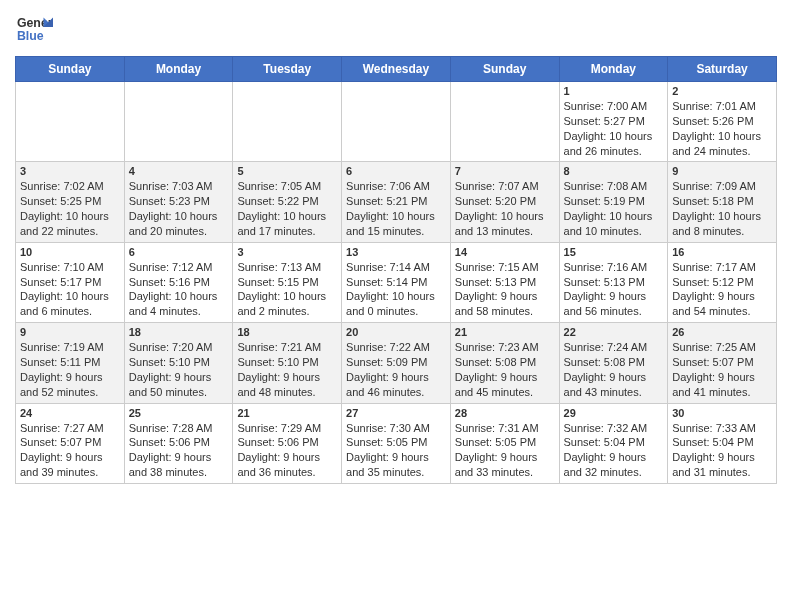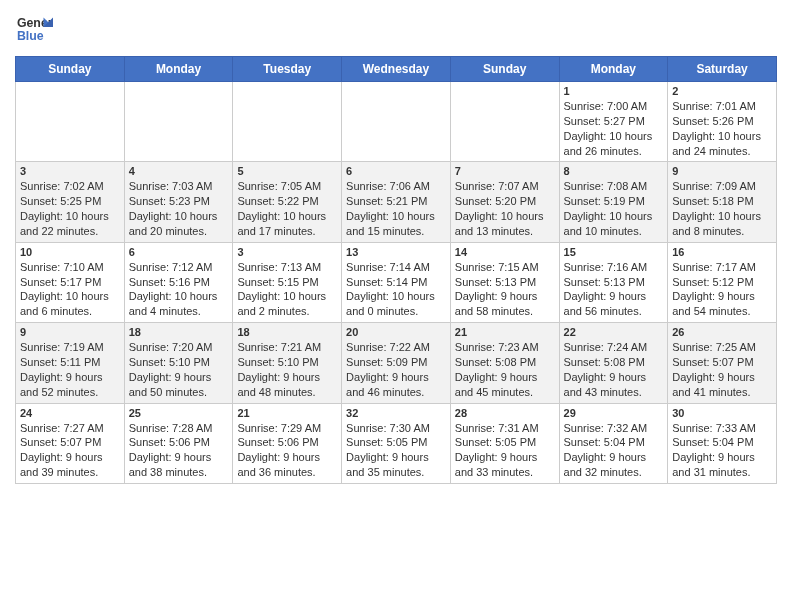--- a/index.html
+++ b/index.html
@@ -207,21 +207,21 @@
           </td>
           <td>
             <span class="day-num">25</span>
             <div class="day-info">Sunrise: 7:28 AM<br>Sunset: 5:06 PM<br>Daylight: 9 hours<br>and 38 minutes.</div>
           </td>
           <td>
             <span class="day-num">21</span>
             <div class="day-info">Sunrise: 7:29 AM<br>Sunset: 5:06 PM<br>Daylight: 9 hours<br>and 36 minutes.</div>
           </td>
           <td>
-            <span class="day-num">32</span>
+            <span class="day-num">27</span>
             <div class="day-info">Sunrise: 7:30 AM<br>Sunset: 5:05 PM<br>Daylight: 9 hours<br>and 35 minutes.</div>
           </td>
           <td>
             <span class="day-num">28</span>
             <div class="day-info">Sunrise: 7:31 AM<br>Sunset: 5:05 PM<br>Daylight: 9 hours<br>and 33 minutes.</div>
           </td>
           <td>
             <span class="day-num">29</span>
             <div class="day-info">Sunrise: 7:32 AM<br>Sunset: 5:04 PM<br>Daylight: 9 hours<br>and 32 minutes.</div>
           </td>

